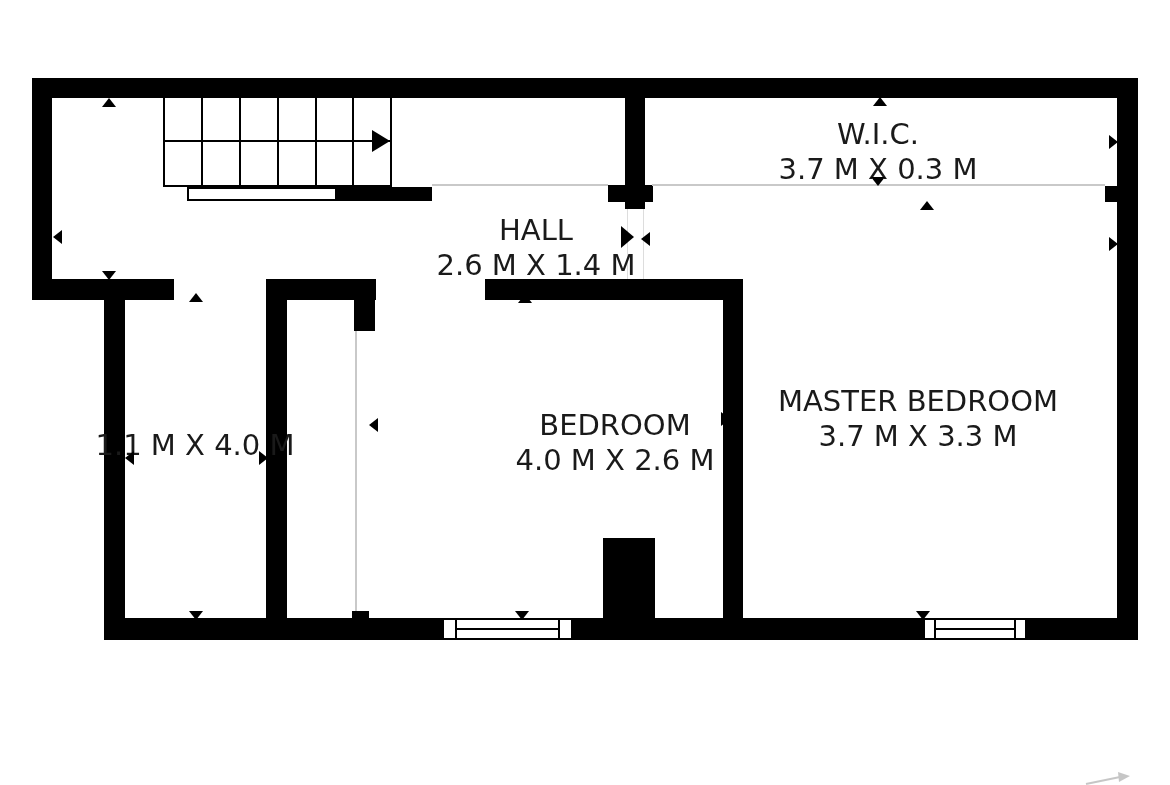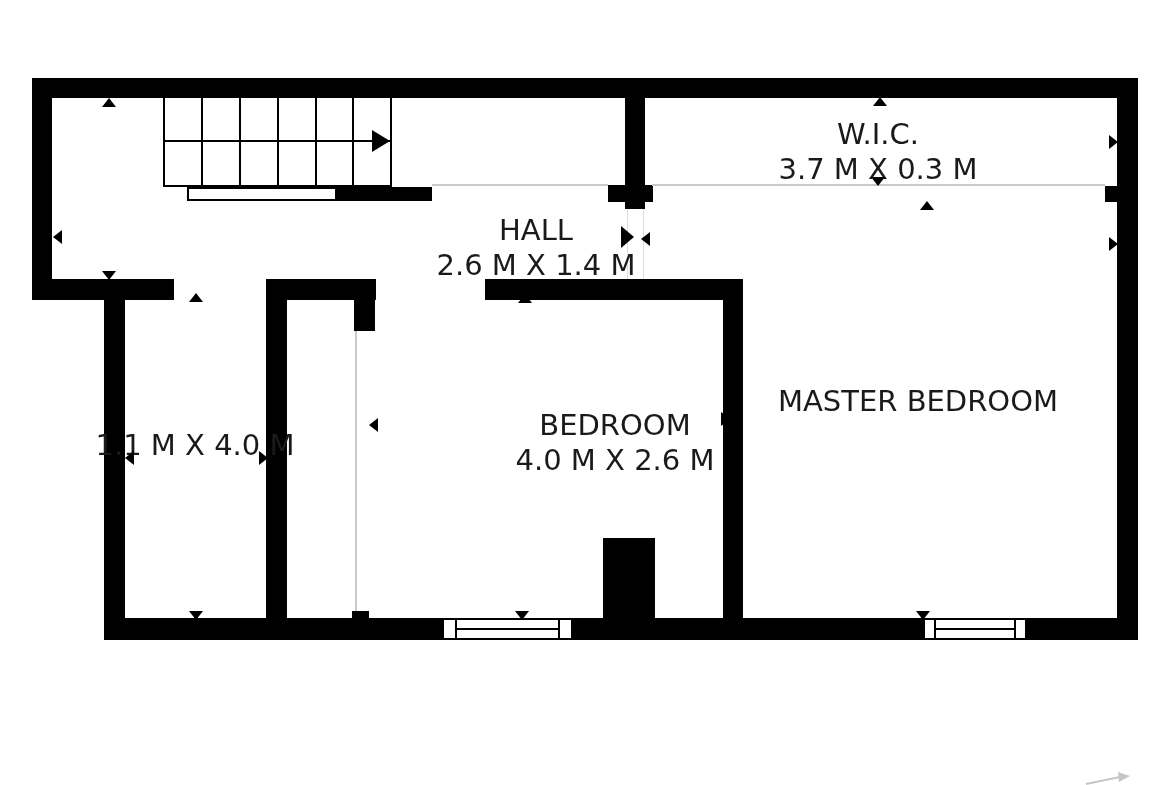--- a/index.html
+++ b/index.html
@@ -84,20 +84,21 @@
   </div>
   <div class="room-label" style="left:195px;top:428px;">
     <div>1.1 M X 4.0 M</div>
   </div>
   <div class="room-label" style="left:583px;top:408px;margin-left:32px;">
     <div>BEDROOM</div>
     <div>4.0 M X 2.6 M</div>
   </div>
   <div class="room-label" style="left:918px;top:384px;">
     <div>MASTER BEDROOM</div>
+    <div>3.7 M X 3.3 M</div>
   </div>
 
   <svg class="compass" width="60" height="17" viewBox="0 0 60 17">
     <line x1="4" y1="16" x2="38" y2="9" stroke="#999999" stroke-width="2"></line>
     <polygon points="36,4 48,8 37,14" fill="#999999"></polygon>
   </svg>
 
 <div class="sline" style="left: 163px; top: 98px; width: 2px; height: 89px;"></div>
     <div class="sline" style="left: 201px; top: 98px; width: 2px; height: 89px;"></div>
     <div class="sline" style="left: 239px; top: 98px; width: 2px; height: 89px;"></div>

